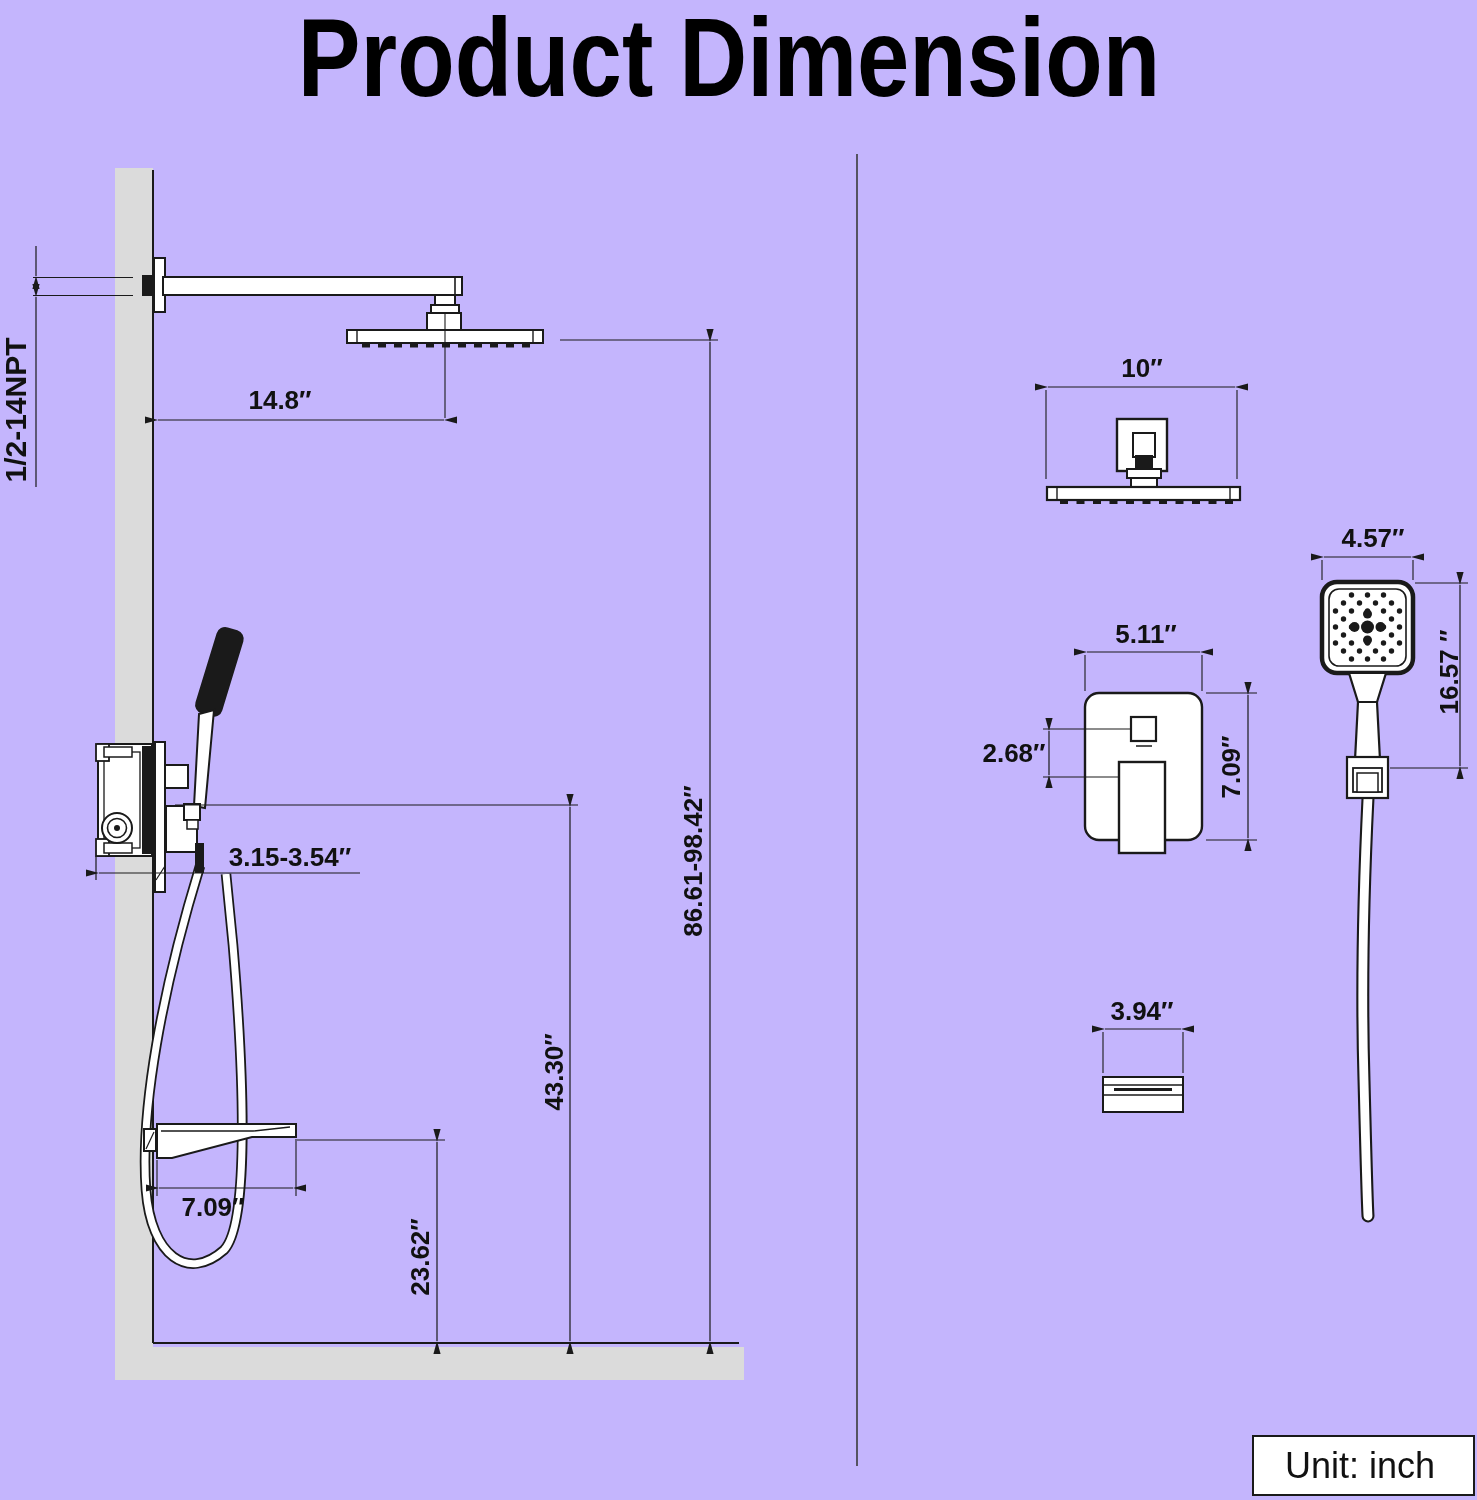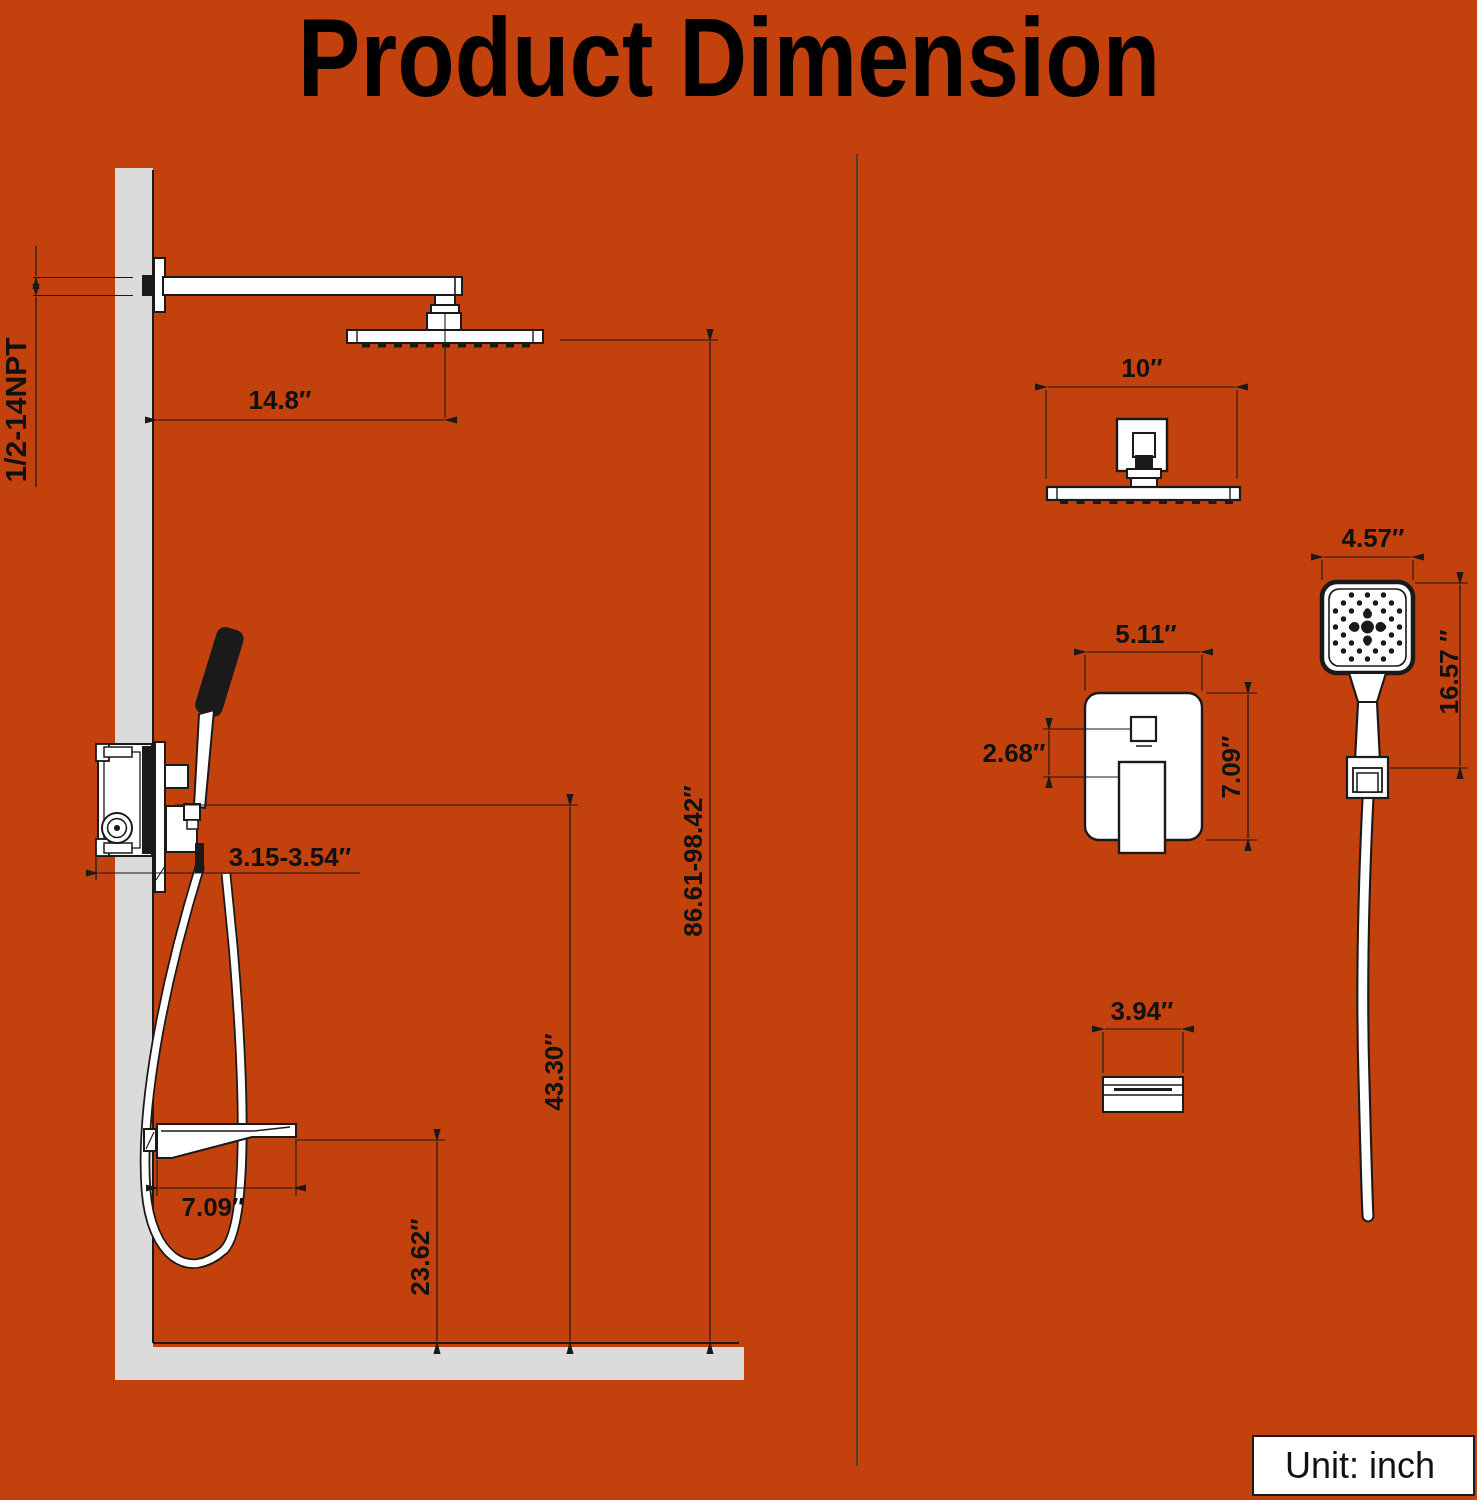--- a/index.html
+++ b/index.html
@@ -1,16 +1,16 @@
 <!DOCTYPE html>
 <html><head>
 <meta charset="utf-8">
 <style>
   html,body{margin:0;padding:0;background:#fff;}
-  #stage{position:relative;width:1477px;height:1500px;background:#c2410c;overflow:hidden;}
+  #stage{position:relative;width:1477px;height:1500px;background:#c4b5fd;overflow:hidden;}
   svg{display:block;}
   .ln{stroke:#1a1a1a;fill:none;}
   .fw{fill:#fff;stroke:#1a1a1a;}
   .fd{fill:#1a1a1a;stroke:none;}
   .gray{fill:#dbdbdb;stroke:none;}
   .dim{stroke:#1a1a1a;stroke-width:1.2;fill:none;}
   .ext{stroke:#1a1a1a;stroke-width:1.1;fill:none;}
   .lbl{font-family:"Liberation Sans","DejaVu Sans",sans-serif;font-size:26px;font-weight:bold;fill:#111;text-anchor:middle;}
   .lbl-npt{font-size:30px;}
   .unit{font-family:"Liberation Sans","DejaVu Sans",sans-serif;font-size:36px;font-weight:400;fill:#111;text-anchor:middle;}

